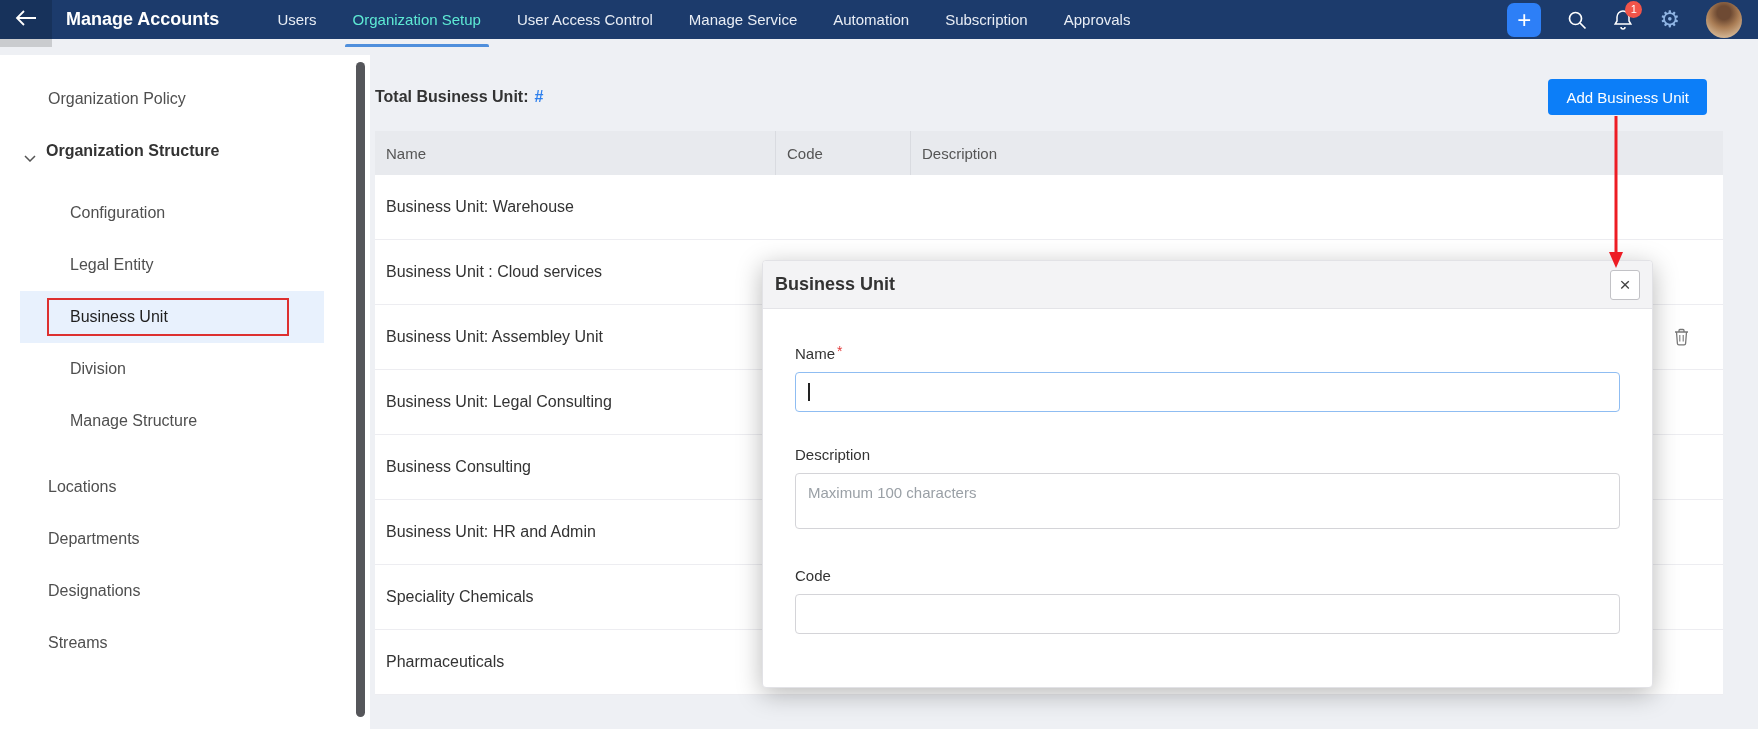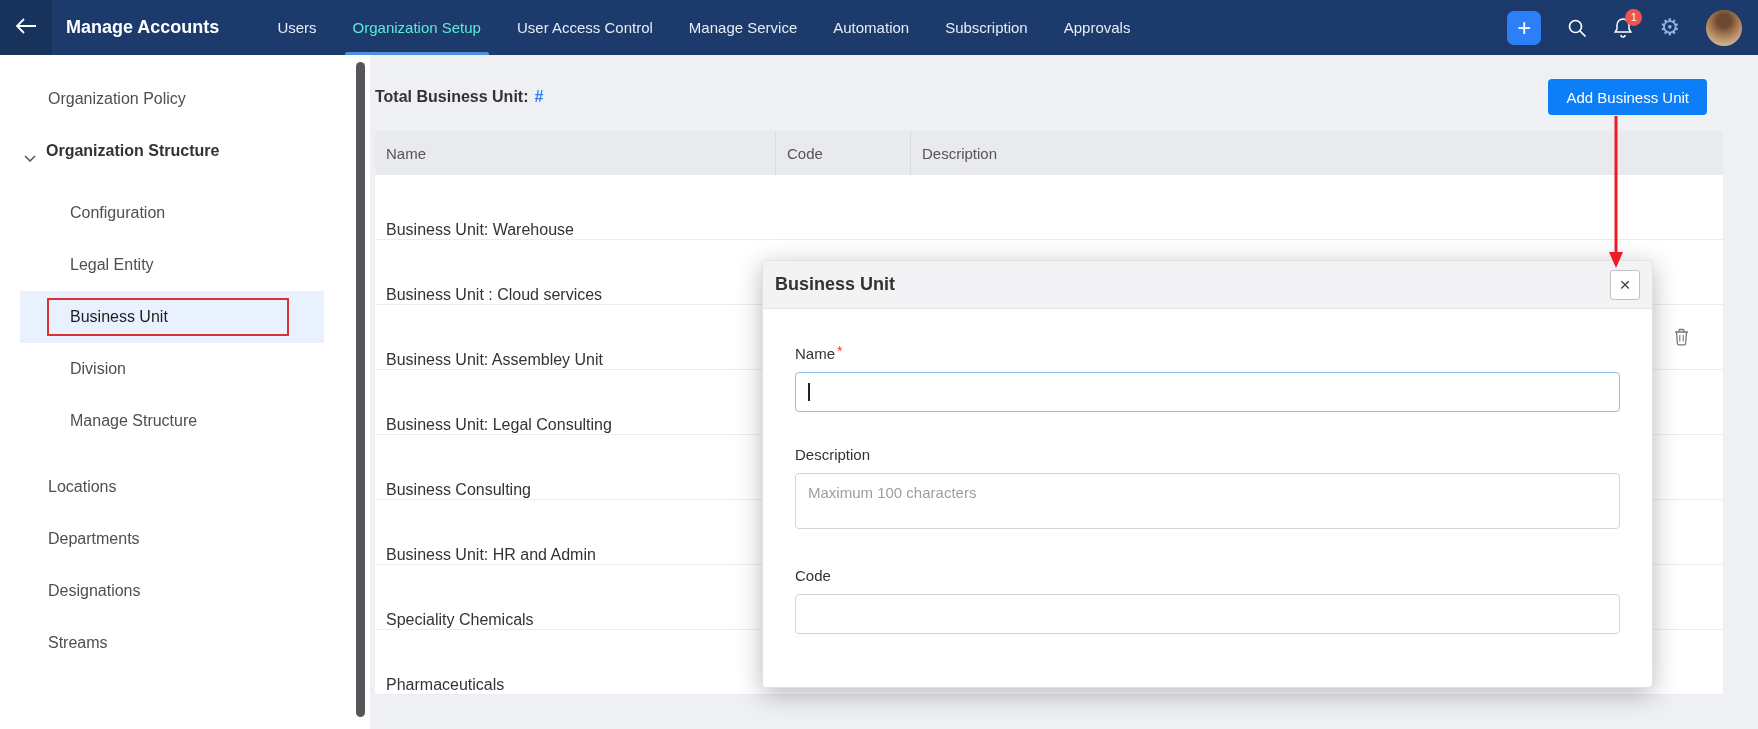--- a/index.html
+++ b/index.html
@@ -5,21 +5,21 @@
   * { margin:0; padding:0; box-sizing:border-box; }
   html,body { width:1758px; height:729px; }
   body {
     position:relative; overflow:hidden;
     font-family:"Liberation Sans", sans-serif;
     background:#eef0f4; color:#333;
   }
 
   
   .topbar {
-    position:absolute; left:0; top:0; right:0; height:55px;
+    position:absolute; left:0; top:0; right:0; height:39px;
     background:#1c3b6c; display:flex; align-items:center;
     color:#fff; z-index:40;
   }
   .back-btn {
     width:52px; height:55px; display:flex; align-items:center; justify-content:center;
     background:rgba(0,0,0,0.15); cursor:pointer; border:none;
   }
   .app-title { font-size:18px; font-weight:700; margin-left:14px; white-space:nowrap; }
   .topnav { display:flex; align-items:center; height:55px; margin-left:40px; }
   .nav-item {
@@ -88,21 +88,21 @@
     border-radius:4px; font-size:15px; cursor:pointer; font-family:inherit;
   }
   .bu-table { margin:16px 35px 0 5px; }
   .t-head {
     display:flex; height:44px; align-items:center; background:#e8eaee;
     color:#555; font-size:15px;
   }
   .t-head .cell { border-right:1px solid #d9dbe0; height:100%; display:flex; align-items:center; }
   .t-head .cell:last-child { border-right:none; }
   .t-row {
-    display:flex; height:65px; align-items:flex-end; background:#fff;
+    display:flex; height:65px; align-items:center; background:#fff;
     border-bottom:1px solid #ededf1; font-size:16px; color:#333; position:relative; cursor:pointer;
   }
   .cell { padding-left:11px; }
   .cell.c-name { width:401px; }
   .cell.c-code { width:135px; }
   .cell.c-desc { flex:1; }
   .row-action {
     position:absolute; right:33px; top:50%; transform:translateY(-50%);
     background:none; border:none; cursor:pointer; display:flex;
   }

